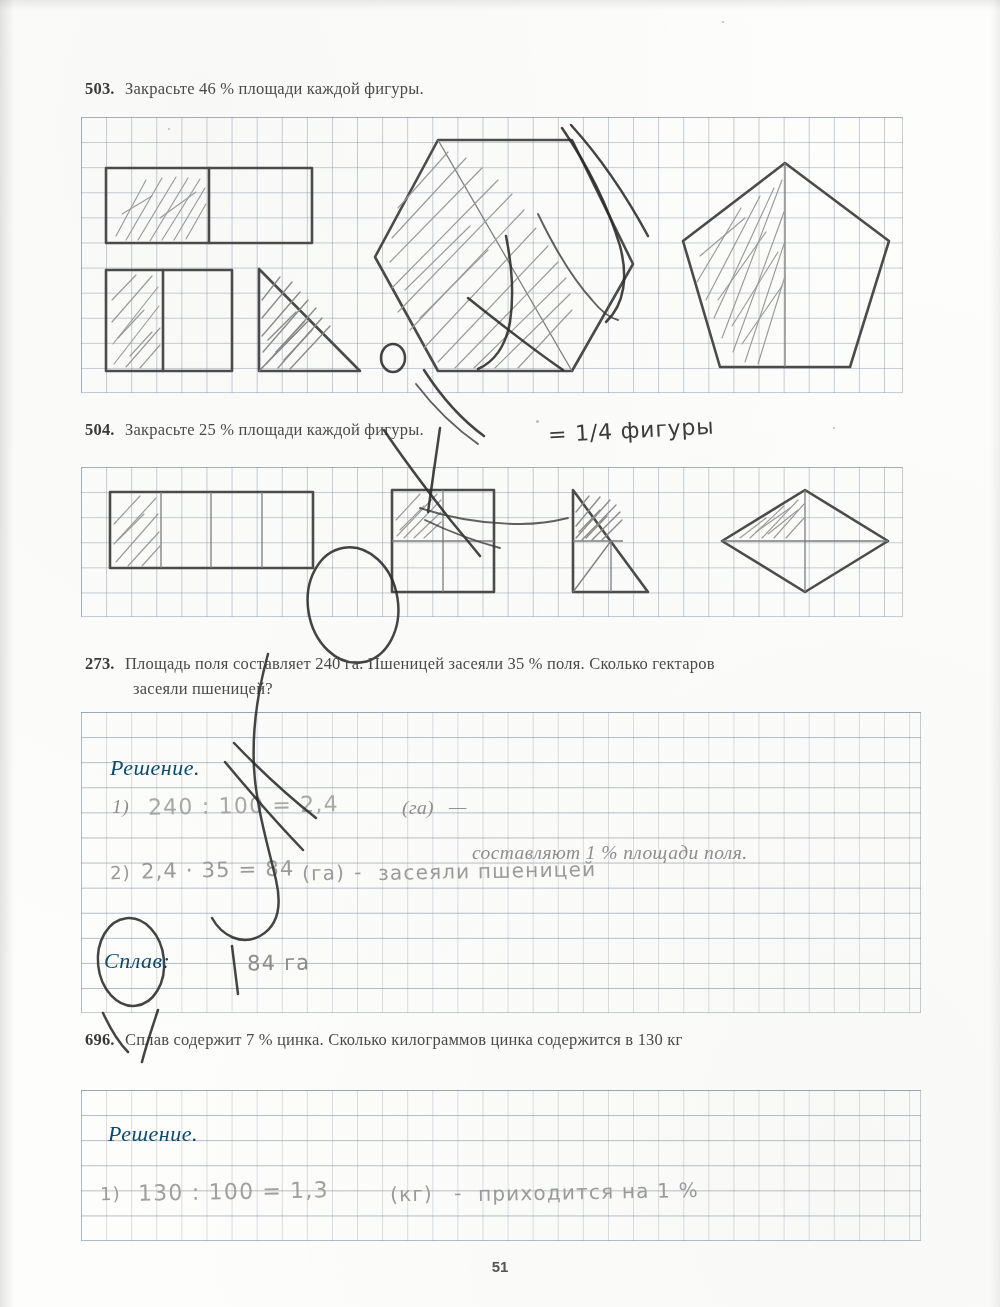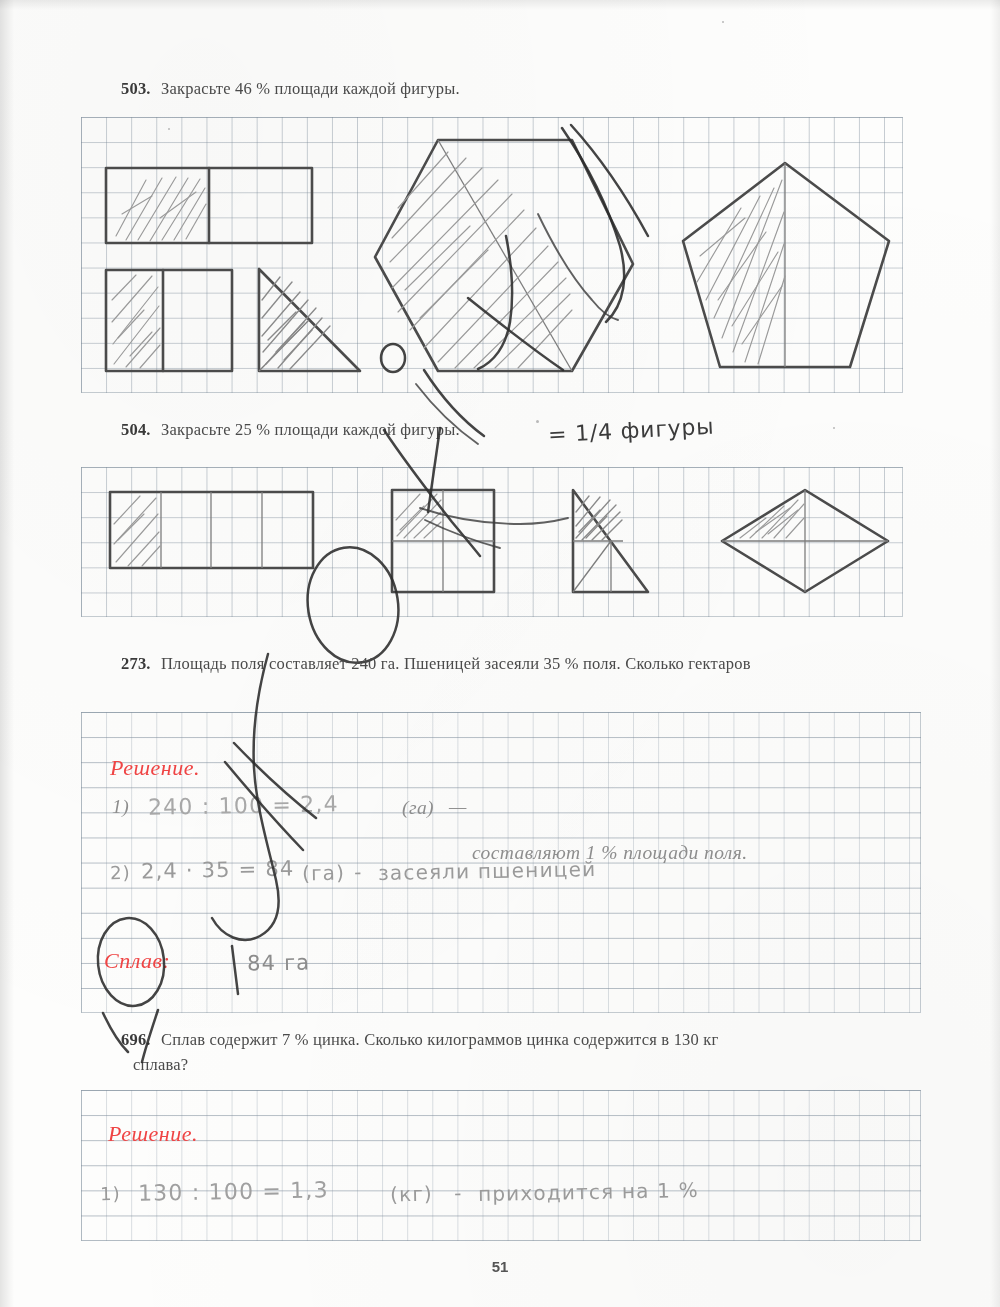--- a/index.html
+++ b/index.html
@@ -39,21 +39,20 @@
     font-size:16.5px;
     color:#4a4a4a;
     letter-spacing:0.2px;
     line-height:25px;
   }
   .ex .num{
     font-weight:bold;
     color:#3a3a3a;
     display:inline-block;
     width:40px;
-    margin-left:36px;
   }
   .ex .body{display:inline;}
   .ex.wrap{width:830px;}
   .ex.wrap .body{display:inline;}
   .ex .cont{display:block;margin-left:48px;}
 
   
   .grid{
     position:absolute;
     background-image:
@@ -88,21 +87,21 @@
     letter-spacing:1.2px;
   }
   .hand.pen-ink{color:#3b3b3b;font-size:20px;letter-spacing:0.8px;}
 
   
   .printed-cursive{
     position:absolute;
     font-family:"Liberation Serif", serif;
     font-style:italic;
     font-size:22px;
-    color:#ef4444;
+    color:#0c4a6e;
     letter-spacing:0.5px;
     white-space:nowrap;
   }
   .printed-italic{
     position:absolute;
     font-family:"Liberation Serif", serif;
     font-style:italic;
     font-size:19.5px;
     color:#8d8d8d;
     white-space:nowrap;
@@ -317,20 +316,21 @@
     <path class="pen" d="M440 428 C436 456, 432 484, 428 512"></path>
     <path class="pen-thin" d="M420 508 C450 518, 486 524, 520 524 C540 524, 556 521, 568 518"></path>
     <path class="pen-thin" d="M425 520 C450 532, 478 542, 500 548"></path>
   </g>
 
   <ellipse class="pen" cx="353" cy="605" rx="45" ry="58" transform="rotate(-9 353 605)"></ellipse>
 </svg>
 
 <div class="ex wrap" style="left:85px;top:651px;">
   <span class="num">273.</span><span class="body">Площадь поля составляет 240 га. Пшеницей засеяли 35 % поля. Сколько гектаров</span>
+  <span class="cont">засеяли пшеницей?</span>
 </div>
 
 <div class="grid lined" style="left:81px;top:712px;width:840px;height:301px;"></div>
 
 <div class="printed-cursive" style="left:110px;top:755px;">Решение.</div>
 
 <div class="printed-italic" style="left:112px;top:796px;">1)</div>
 <div class="hand" style="left:148px;top:793px;font-size:22px;color:#a8a8a8;">240 : 100 = 2,4</div>
 <div class="printed-italic" style="left:402px;top:797px;">(га)</div>
 <div class="printed-italic" style="left:449px;top:796px;">—</div>
@@ -352,21 +352,20 @@
   <path class="pen" d="M234 743 C258 768, 288 796, 316 818"></path>
   <path class="pen" d="M225 762 C250 792, 280 826, 303 850"></path>
 
   <ellipse class="pen" cx="131" cy="962" rx="33" ry="44" transform="rotate(-6 131 962)"></ellipse>
 
   <path class="pen" d="M232 946 C234 962, 236 978, 238 994"></path>
 </svg>
 
 <div class="ex wrap" style="left:85px;top:1027px;">
   <span class="num">696.</span><span class="body">Сплав содержит 7 % цинка. Сколько килограммов цинка содержится в 130 кг</span>
-  <span class="cont">сплава?</span>
 </div>
 
 <div class="grid lined" style="left:81px;top:1090px;width:840px;height:151px;"></div>
 
 <div class="printed-cursive" style="left:108px;top:1121px;">Решение.</div>
 
 <div class="hand" style="left:100px;top:1183px;font-size:18px;">1)</div>
 <div class="hand" style="left:138px;top:1179px;font-size:22px;color:#a0a0a0;">130 : 100 = 1,3</div>
 <div class="hand" style="left:390px;top:1182px;font-size:20px;">(кг)</div>
 <div class="hand" style="left:454px;top:1181px;font-size:20px;">-</div>

